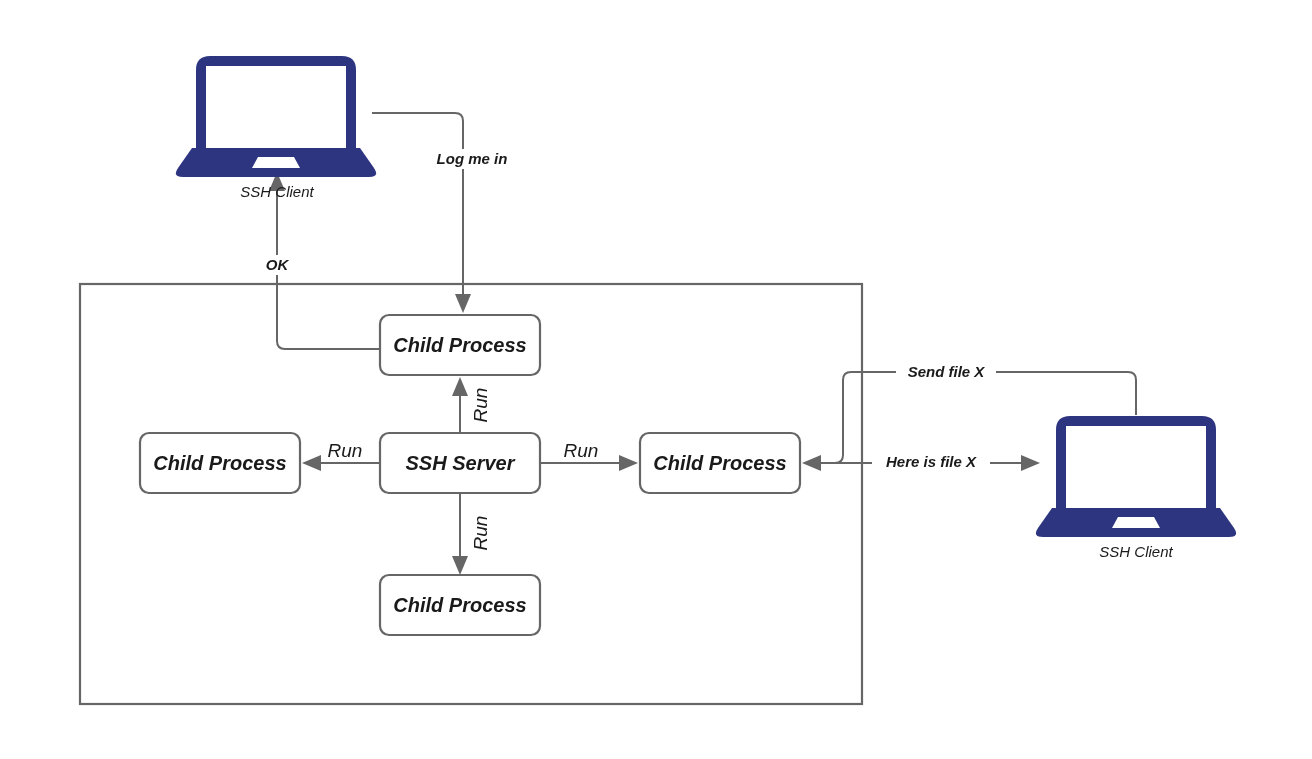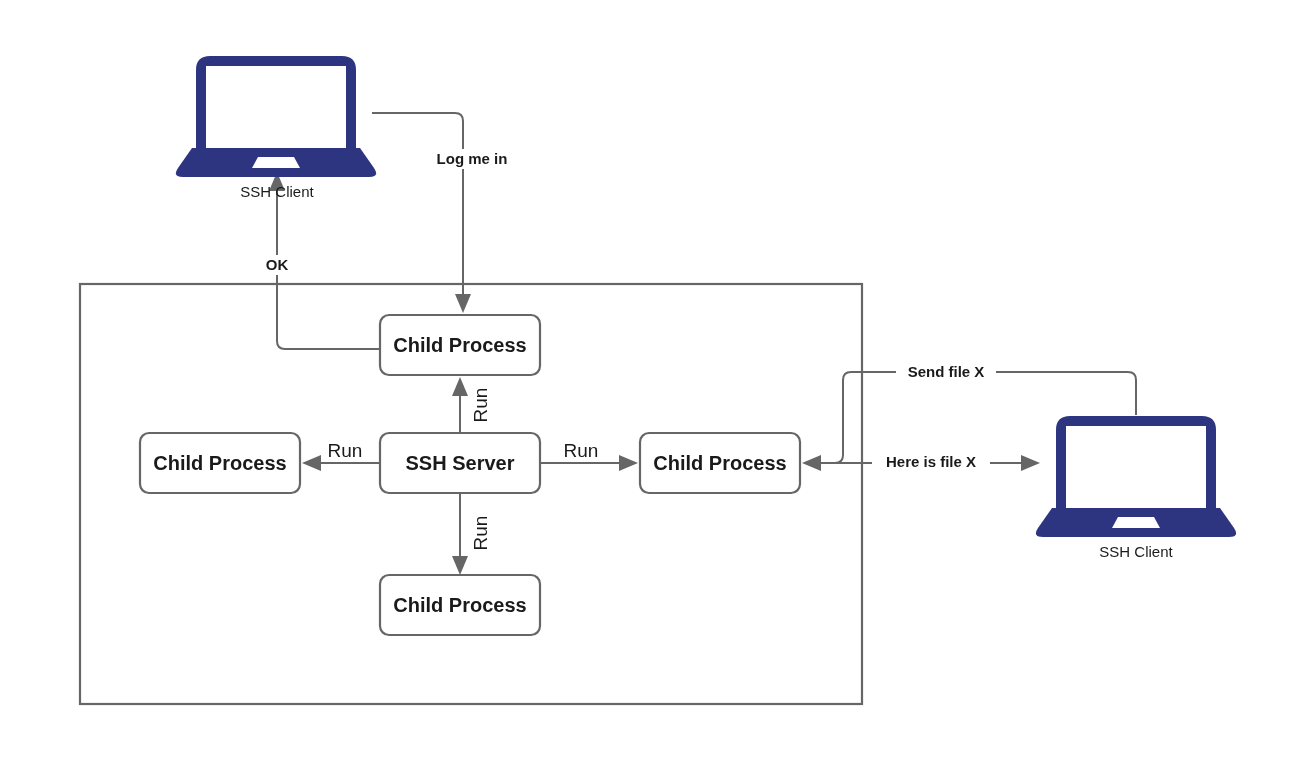--- a/index.html
+++ b/index.html
@@ -10,20 +10,21 @@
   body {
     width: 1312px;
     height: 759px;
     font-family: "Liberation Sans", sans-serif;
     overflow: hidden;
   }
   #diagram-root {
     position: relative;
     width: 1312px;
     height: 545px;
+    font-style: italic;
   }
   svg.diagram {
     display: block;
     width: 1312px;
     height: 759px;
   }
   .node-box {
     fill: #ffffff;
     stroke: #666666;
     stroke-width: 2.2;

